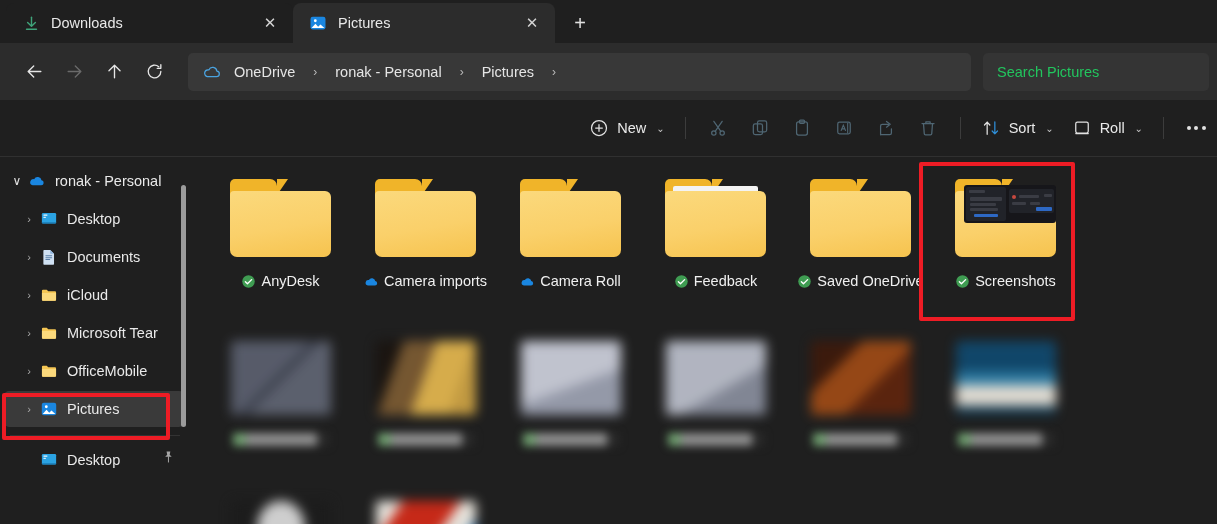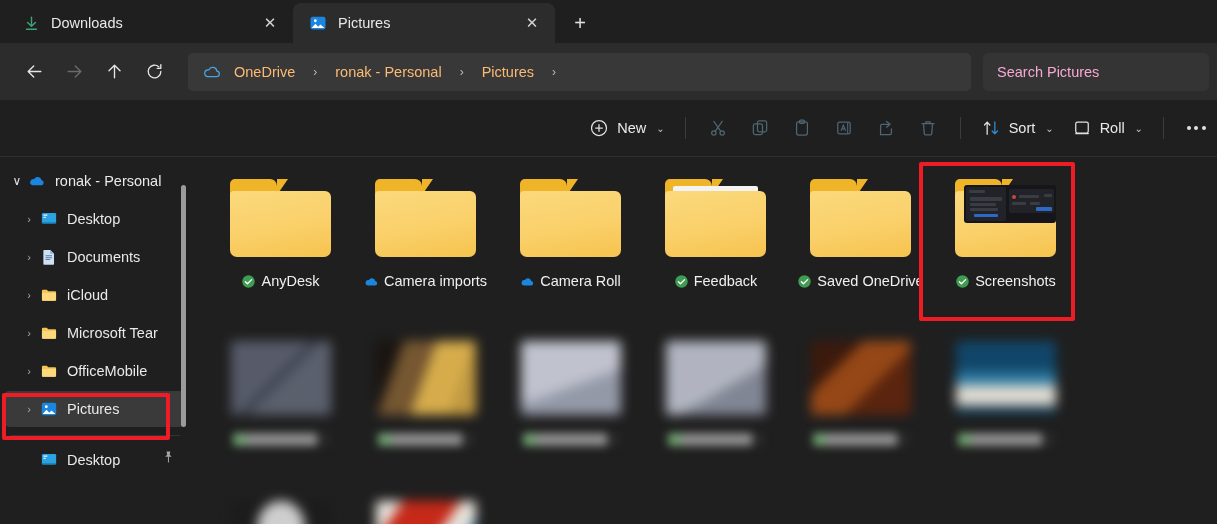--- a/index.html
+++ b/index.html
@@ -83,21 +83,21 @@
     height: 38px;
     background: #383838;
     border-radius: 5px;
     display: flex;
     align-items: center;
     padding: 0 12px 0 14px;
     overflow: hidden;
     min-width: 0;
   }
   .crumb {
-    color: #fdba74;
+    color: #e5e5e5;
     font-size: 14.5px;
     white-space: nowrap;
     padding: 3px 4px;
     border-radius: 3px;
   }
   .crumb-cloud { margin-right: 8px; display: flex; align-items: center; }
   .crumb-sep {
     color: #b9b9b9;
     font-size: 12px;
     padding: 0 14px;
@@ -108,21 +108,21 @@
     flex: 0 0 226px;
     height: 38px;
     background: #343434;
     border-radius: 5px;
     display: flex;
     align-items: center;
     padding: 0 14px;
     margin-left: 12px;
   }
   .searchbox span {
-    color: #f9a8d4;
+    color: #22c55e;
     font-size: 14.5px;
     white-space: nowrap;
   }
 
   
   .cmdbar {
     height: 57px;
     background: #1f1f1f;
     display: flex;
     align-items: center;

